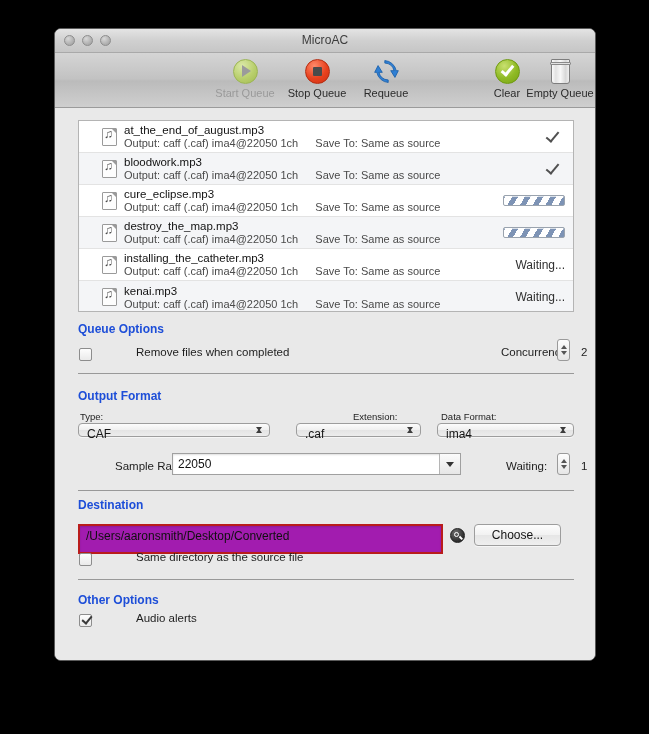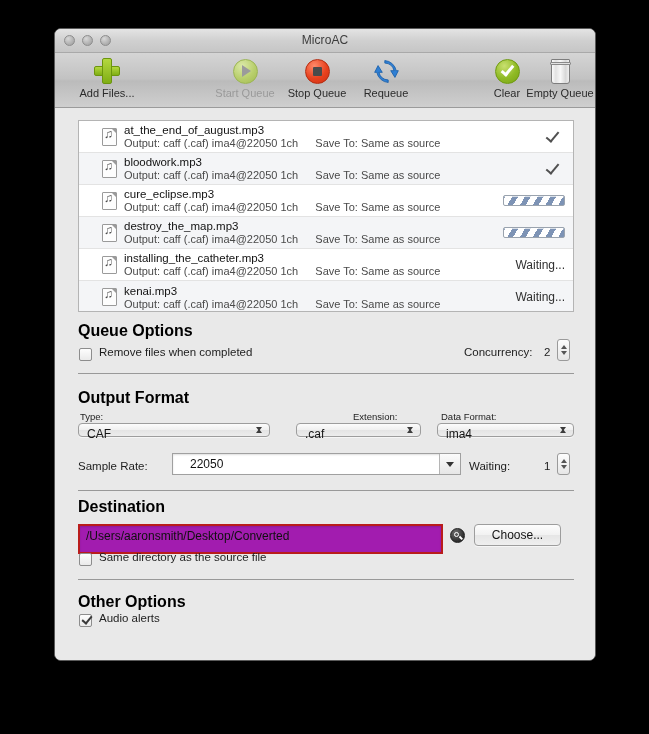--- a/index.html
+++ b/index.html
@@ -250,36 +250,37 @@
     background-image: repeating-linear-gradient(
       -60deg,
       #7d93b5 0px, #7d93b5 5px,
       #ffffff 5px, #ffffff 11px
     );
     box-shadow: inset 0 1px 0 rgba(255,255,255,0.7);
   }
 
   
   .sec-title {
-    font-size: 16px;
+    font-size: 12px;
     font-weight: bold;
-    color: #000000;
+    color: #1d4ed8;
     position: absolute;
   }
   .hr {
     position: absolute;
     left: 23px;
     width: 496px;
     height: 1px;
     background: #999999;
   }
   .lbl {
     position: absolute;
     font-size: 11.5px;
     color: #1d1d1d;
+    margin-left: 37px;
   }
   .lbl-sm {
     position: absolute;
     font-size: 9.5px;
     color: #222222;
   }
 
   
   .cb {
     position: absolute;
@@ -372,21 +373,21 @@
     width: 288px; height: 22px;
     border: 1px solid #a0a0a0;
     background: #ffffff;
     box-sizing: border-box;
     box-shadow: inset 0 1px 2px rgba(0,0,0,0.13);
   }
   #samplerate-value {
     font-size: 12px;
     color: #101010;
     line-height: 20px;
-    padding-left: 17px;
+    padding-left: 5px;
   }
   #samplerate-arrow {
     position: absolute;
     right: 0; top: 0;
     width: 20px; height: 20px;
     border-left: 1px solid #b5b5b5;
     background: linear-gradient(to bottom, #fbfbfb, #e6e6e6);
     display: flex; align-items: center; justify-content: center;
   }
   #samplerate-arrow:after {
@@ -449,29 +450,20 @@
     <div class="traffic-lights">
       <div class="tl"></div>
       <div class="tl"></div>
       <div class="tl"></div>
     </div>
     <div id="title-text">MicroAC</div>
   </div>
 
   <div id="toolbar">
 
-    <div class="tb-item" style="left:9px;">
-      <div class="tb-glyph">
-        <div class="ic-plus">
-            <i class="h"></i>
-            <i class="v"></i>
-          </div>
-      </div>
-      <div class="tb-label">Add Files...</div>
-    </div>
 
     <div class="tb-item disabled" style="left:147px;">
       <div class="tb-glyph">
         <div class="ic-circle ic-play">
             <div class="tri"></div>
           </div>
       </div>
       <div class="tb-label">Start Queue</div>
     </div>
 

